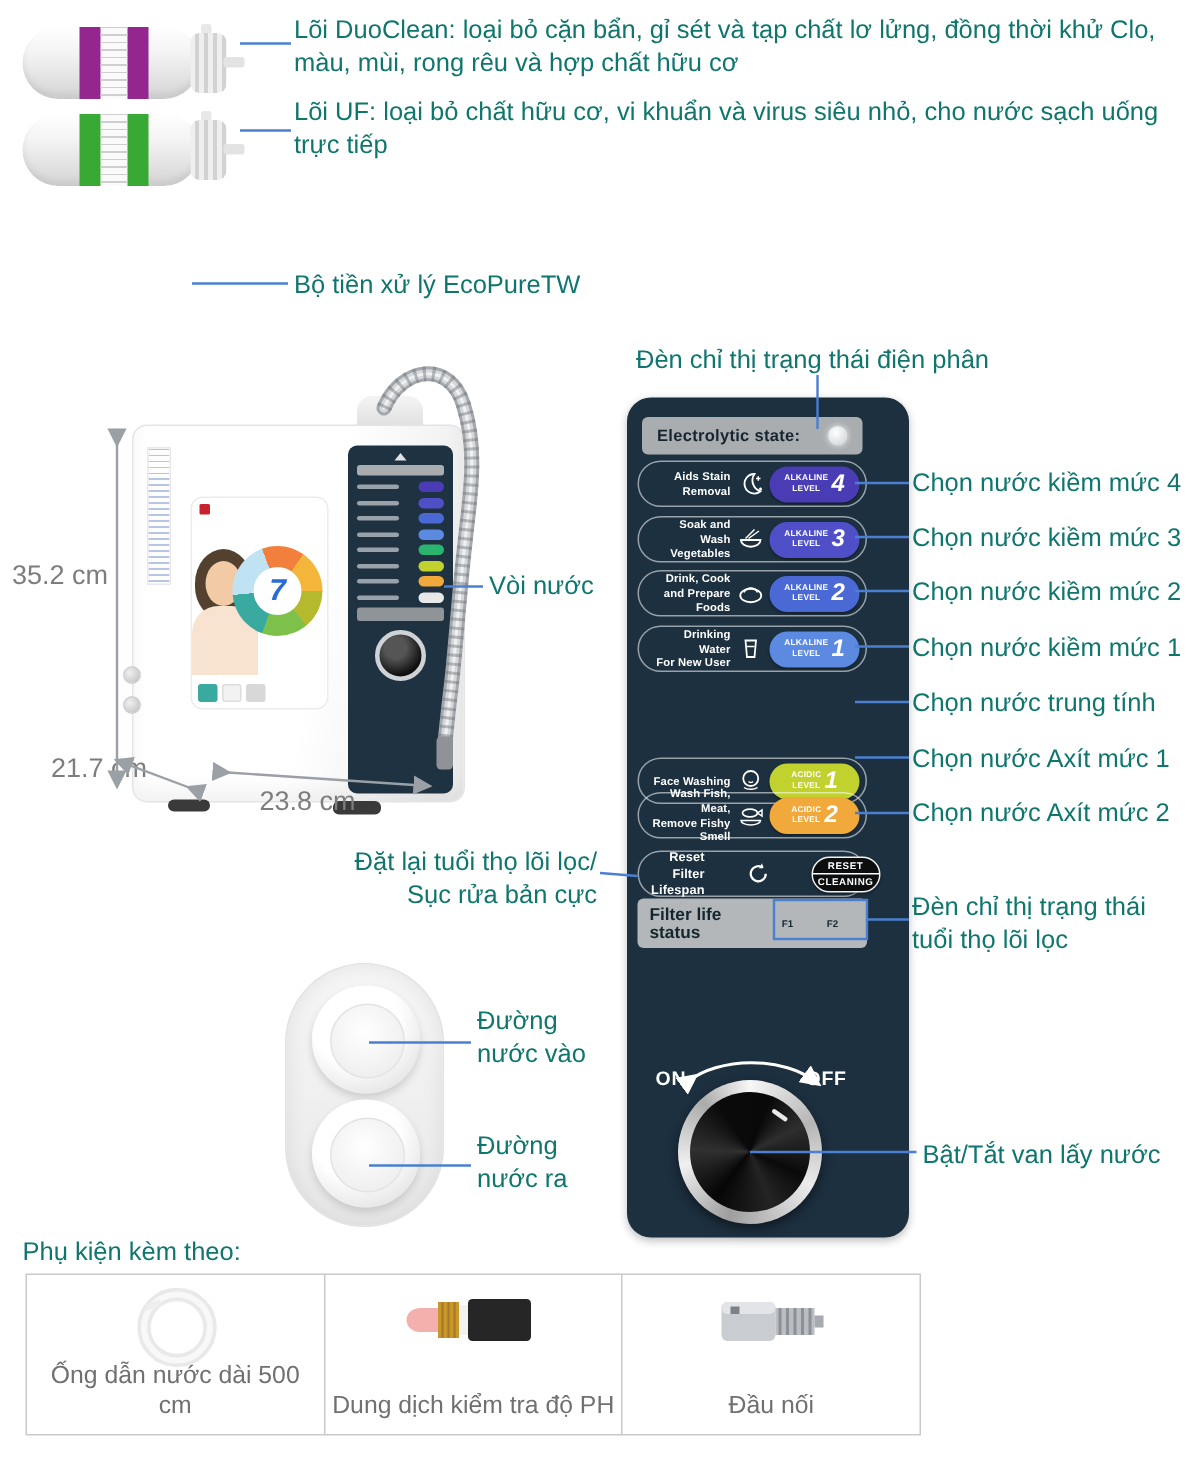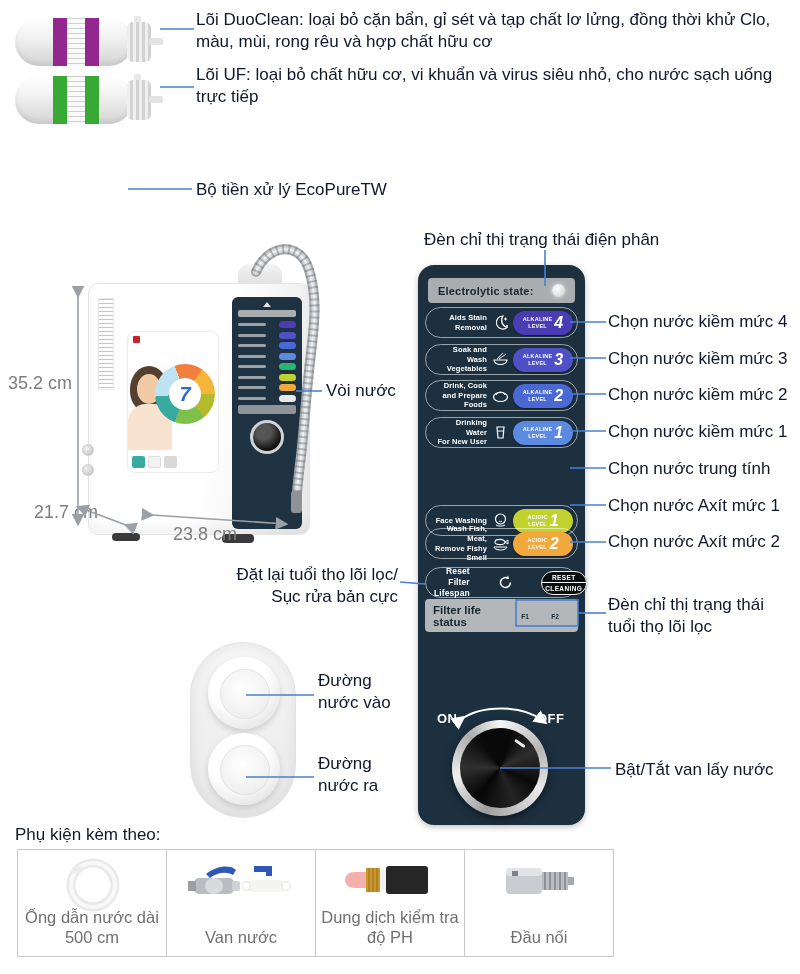--- a/index.html
+++ b/index.html
@@ -1,20 +1,20 @@
 <!DOCTYPE html>
 <html><head>
 <meta charset="utf-8">
 <style>
   * { margin:0; padding:0; box-sizing:border-box; }
   html,body { background:#fff; }
   body { font-family:"Liberation Sans", sans-serif; }
   .canvas { position:relative; width:800px; height:974px; background:#fff; overflow:hidden; }
 
-  .lbl { position:absolute; color:#0f172a; font-size:17px; line-height:1.3; white-space:pre-line; }
+  .lbl { position:absolute; color:#0f766e; font-size:17px; line-height:1.3; white-space:pre-line; }
   .lbl.right { text-align:right; }
   .dim { position:absolute; color:#7d7d7d; font-size:18px; }
 
   
   .cartridge { position:absolute; width:150px; height:52px; }
   .cart-body { position:absolute; left:0; top:2px; width:118px; height:48px; border-radius:24px;
     background:linear-gradient(180deg,#ffffff 0%,#f4f4f4 35%,#d9d9d9 90%); box-shadow:inset 0 -3px 5px rgba(0,0,0,.08); }
   .cart-band { position:absolute; left:38px; top:2px; width:46px; height:48px; }
   .cart-band-inner { position:absolute; left:14px; top:0; width:18px; height:100%; background:#fafafa;
     background-image:repeating-linear-gradient(180deg,#cfcfcf 0 1px,transparent 1px 5px); }
@@ -59,21 +59,21 @@
   .mini-crest { width:0; height:0; margin:0 auto 3px auto; border-left:4px solid transparent; border-right:4px solid transparent; border-bottom:5px solid #dfe3e6; }
   .mini-head { height:7px; border-radius:2px; background:#a9adb0; margin-bottom:4px; }
   .mini-row { display:flex; align-items:center; justify-content:space-between; margin-bottom:3.5px; }
   .mini-row i { display:block; width:28px; height:3px; background:rgba(255,255,255,.55); border-radius:2px; }
   .mini-row b { display:block; width:17px; height:7px; border-radius:4px; }
   .mini-foot { height:9px; border-radius:2px; background:#8f9498; margin-top:1px; }
   .mini-knob { width:34px; height:34px; margin:6px auto 0 auto; border-radius:50%;
     background:radial-gradient(circle at 38% 32%, #555 0 28%, #111 70%); border:3px solid #cfd3d6; }
 
   
-  .panel { position:absolute; left:418px; top:265px; width:167px; height:560px; border-radius:16px;
+  .panel { position:absolute; left:418px; top:265px; width:188px; height:560px; border-radius:16px;
     background:#1d3040;
     background-image:radial-gradient(rgba(255,255,255,.06) 1px, transparent 1.3px);
     background-size:7px 7px;
     box-shadow:0 2px 6px rgba(0,0,0,.25); }
   .panel-header { position:absolute; left:10px; top:13px; width:147px; height:25px; background:#a9adb0; border-radius:4px;
     display:flex; align-items:center; padding:0 10px; }
   .panel-header .ph-text { color:#16262e; font-size:11px; font-weight:bold; letter-spacing:.2px; flex:1; }
   .panel-dot { width:13px; height:13px; border-radius:50%; background:radial-gradient(circle at 40% 35%, #ffffff, #d9dcdd 70%); box-shadow:0 0 4px rgba(255,255,255,.8); }
 
   .prow { position:absolute; left:7px; width:153px; height:31px; border:1px solid rgba(255,255,255,.55); border-radius:16px;
@@ -401,36 +401,20 @@
   <div class="acc-table z10">
     <div class="acc-cell">
       <span class="acc-img">
         <svg width="60" height="58" viewBox="0 0 60 58">
             <circle cx="31" cy="27" r="22" fill="none" stroke="#e9e9e9" stroke-width="9"></circle>
             <circle cx="31" cy="27" r="22" fill="none" stroke="#f8f8f8" stroke-width="4"></circle>
             <path d="M10 14 L20 10" stroke="#eee" stroke-width="4"></path>
           </svg>
       </span>
       <div class="acc-name">Ống dẫn nước dài 500 cm</div>
-    </div>
-    <div class="acc-cell">
-      <span class="acc-img">
-        <svg width="110" height="50" viewBox="0 0 110 50">
-          <path d="M20 16 C30 8 44 6 50 12 L47 17 C40 13 30 15 24 20 z" fill="#2e57b8"></path>
-          <rect x="8" y="20" width="40" height="16" rx="5" fill="#b9bcc0"></rect>
-          <ellipse cx="28" cy="28" rx="9" ry="8" fill="#d8dadd"></ellipse>
-          <rect x="2" y="23" width="8" height="10" fill="#9a9da1"></rect>
-          <rect x="46" y="23" width="8" height="10" rx="2" fill="#cfd2d5"></rect>
-          <path d="M68 8 h18 v10 h-6 v-4 h-12 z" fill="#2e57b8"></path>
-          <rect x="62" y="22" width="36" height="12" rx="4" fill="#f4f4f2"></rect>
-          <rect x="56" y="24" width="8" height="8" rx="2" fill="#ffffff" stroke="#e2e2e0"></rect>
-          <rect x="96" y="24" width="8" height="8" rx="2" fill="#ffffff" stroke="#e2e2e0"></rect>
-        </svg>
-      </span>
-      <div class="acc-name">Van nước</div>
     </div>
     <div class="acc-cell">
       <span class="acc-img">
         <svg width="100" height="44" viewBox="0 0 100 44">
           <ellipse cx="14" cy="22" rx="9" ry="8" fill="#f4b0ad"></ellipse>
           <rect x="14" y="14" width="12" height="16" fill="#f4b0ad"></rect>
           <rect x="26" y="10" width="14" height="24" fill="#c9972e"></rect>
           <g stroke="#a87c20" stroke-width="1.5">
               <path d="M29 10v24M33 10v24M37 10v24"></path>
             </g>

